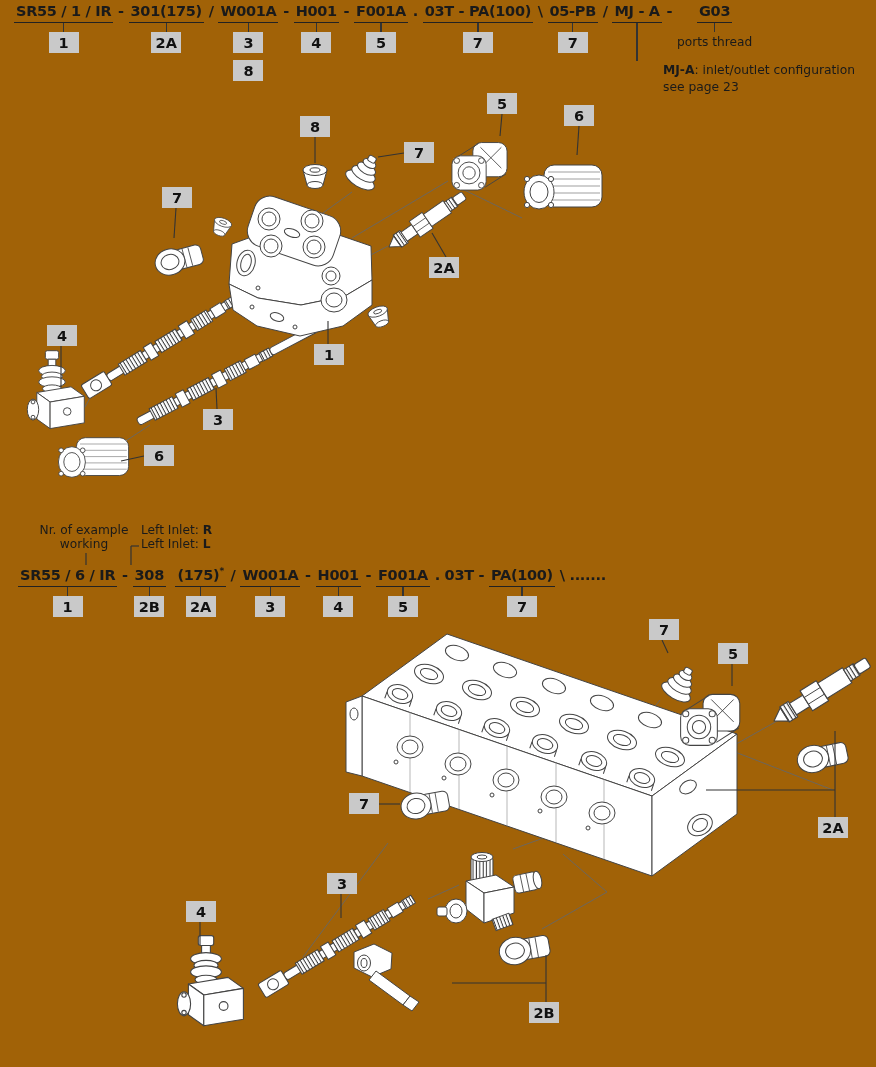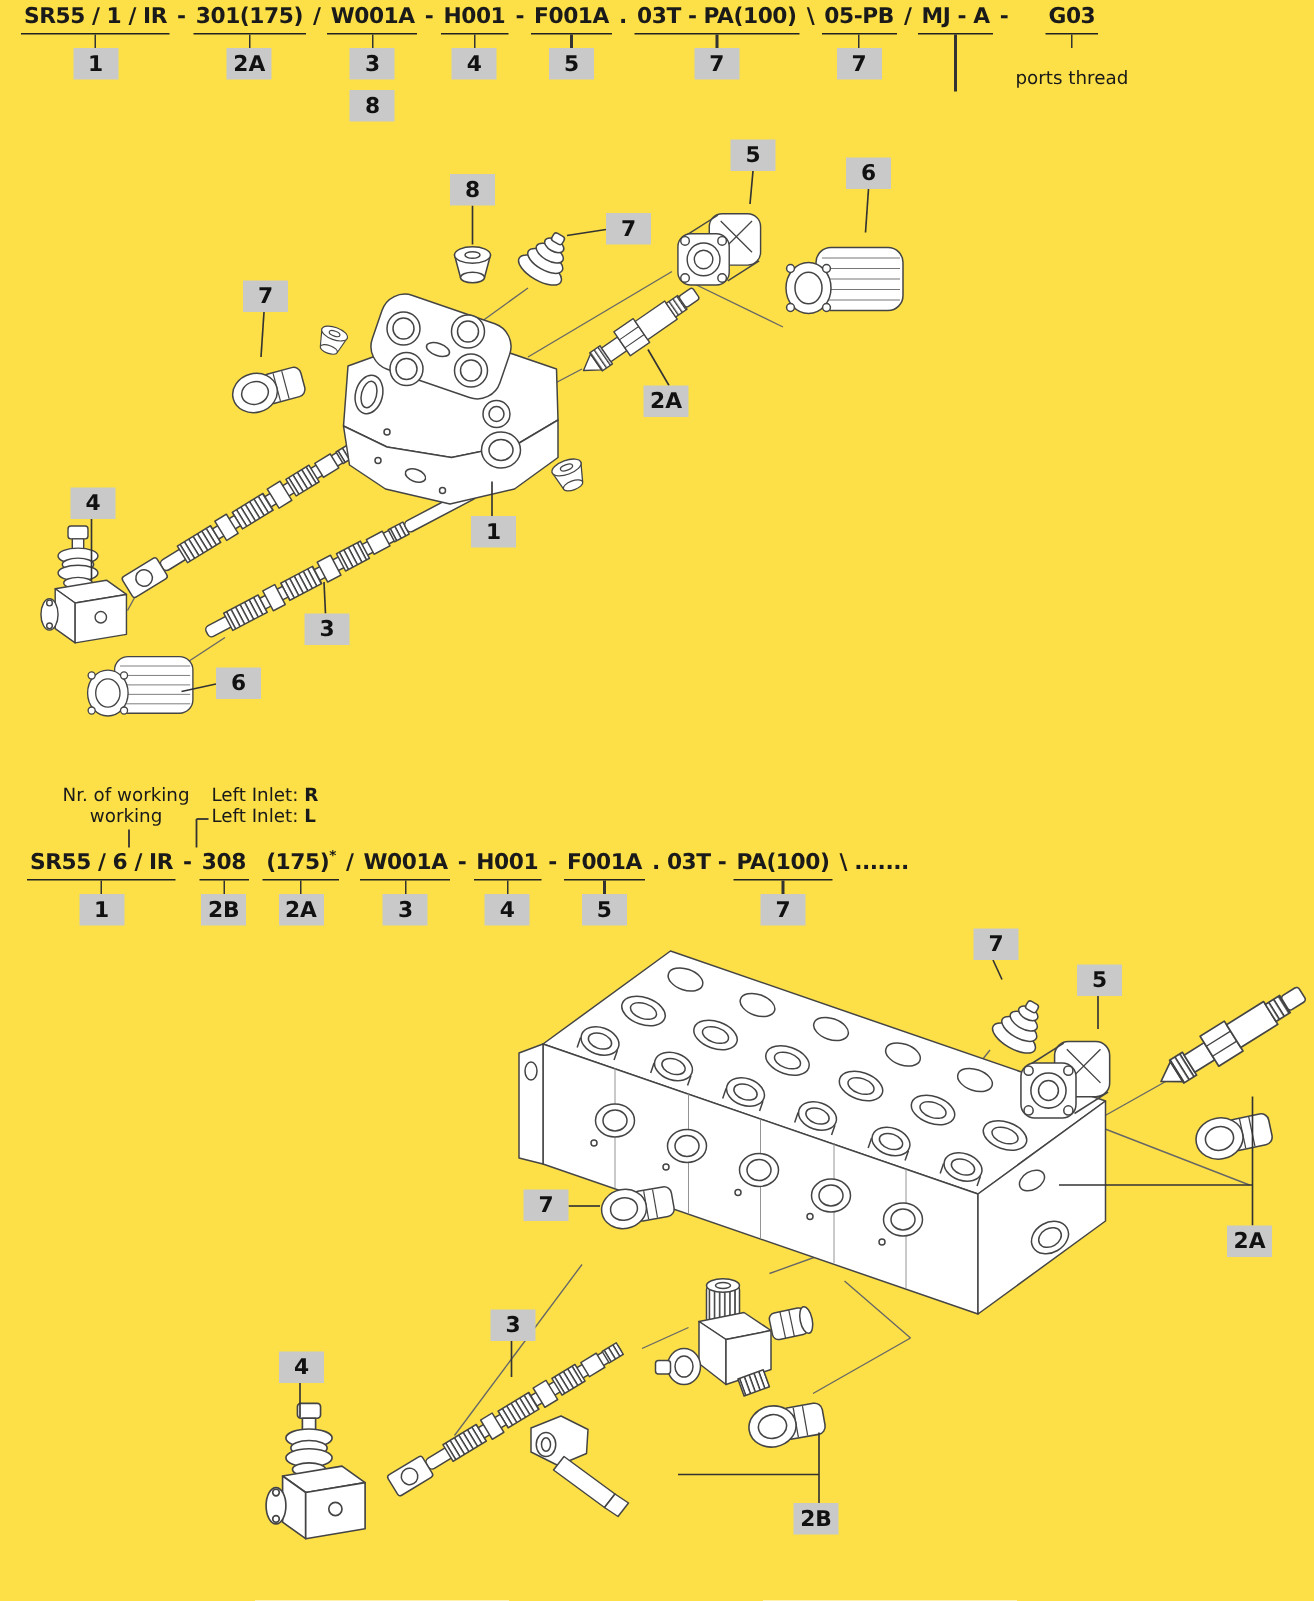--- a/index.html
+++ b/index.html
@@ -1,32 +1,32 @@
 <!DOCTYPE html>
 <html><head>
 <meta charset="utf-8">
 <style>
   html,body{margin:0;padding:0;background:#fff;}
-  .page{position:relative;width:876px;height:1067px;background:#fde047;overflow:hidden;
+  .page{position:relative;width:876px;height:1067px;background:#a16207;overflow:hidden;
         font-family:"DejaVu Sans","Liberation Sans",sans-serif;color:#1a1a1a;}
   svg.art{position:absolute;left:0;top:0;}
   
   .code-row{position:absolute;display:flex;align-items:flex-start;white-space:pre;}
   .seg{display:inline-flex;flex-direction:column;align-items:center;}
   .seg-text{font-weight:bold;font-size:14.5px;line-height:18px;letter-spacing:-0.3px;
             padding:0 2px 2px 2px;border-bottom:1.7px solid #222;white-space:pre;}
   .seg-text sup{font-size:9px;line-height:0;}
   .sep{font-weight:bold;font-size:14.5px;line-height:18px;letter-spacing:-0.3px;white-space:pre;}
   .tick{width:1.3px;height:9px;background:#333;}
   .vline{width:1.3px;height:38px;background:#333;}
   .badge-col{display:flex;flex-direction:column;align-items:center;gap:7px;}
   .badge{min-width:30px;height:21px;padding:0 3px;box-sizing:border-box;background:#c9c9c9;
          color:#111;font-weight:bold;font-size:14.5px;display:flex;align-items:center;justify-content:center;}
   .badge.abs{position:absolute;}
-  .caption{font-size:12.2px;line-height:14px;margin-top:13px;white-space:nowrap;}
+  .caption{font-size:12.2px;line-height:14px;margin-top:3px;white-space:nowrap;}
   
   .note{position:absolute;font-size:12.3px;line-height:16.5px;}
   .b{font-weight:bold;}
   .title2{position:absolute;font-weight:bold;font-size:13.6px;}
   .ann{position:absolute;font-size:12.2px;line-height:13.8px;}
   .ann.center{text-align:center;}
 </style>
 </head>
 <body>
 
@@ -360,24 +360,28 @@
         <line x1="379" y1="804" x2="400" y2="804"></line>
         <line x1="341" y1="894" x2="341" y2="918"></line>
         <line x1="200" y1="922" x2="200" y2="945"></line>
         <line x1="546" y1="1002" x2="546" y2="955"></line>
         <line x1="452" y1="983" x2="546" y2="983"></line>
       </g>
   </svg>
 
   <div class="code-row" id="code1" style="left:14px;top:2px;"><div class="seg"><span class="seg-text">SR55 / 1 / IR</span><div class="tick"></div><div class="badge-col"><div class="badge">1</div></div></div><span class="sep"> - </span><div class="seg"><span class="seg-text">301(175)</span><div class="tick"></div><div class="badge-col"><div class="badge">2A</div></div></div><span class="sep"> / </span><div class="seg"><span class="seg-text">W001A</span><div class="tick"></div><div class="badge-col"><div class="badge">3</div><div class="badge">8</div></div></div><span class="sep"> - </span><div class="seg"><span class="seg-text">H001</span><div class="tick"></div><div class="badge-col"><div class="badge">4</div></div></div><span class="sep"> - </span><div class="seg"><span class="seg-text">F001A</span><div class="tick"></div><div class="badge-col"><div class="badge">5</div></div></div><span class="sep"> . </span><div class="seg"><span class="seg-text">03T - PA(100)</span><div class="tick"></div><div class="badge-col"><div class="badge">7</div></div></div><span class="sep"> \ </span><div class="seg"><span class="seg-text">05-PB</span><div class="tick"></div><div class="badge-col"><div class="badge">7</div></div></div><span class="sep"> / </span><div class="seg"><span class="seg-text">MJ - A</span><div class="vline"></div></div><span class="sep"> - </span><div class="seg"><span class="seg-text">G03</span><div class="tick"></div><div class="caption">ports thread</div></div></div>
 
+  <div class="note" style="left:663px;top:62px;width:205px;">
+    <span class="b">MJ-A</span><span>: inlet/outlet configuration</span><br>
+    <span>see page 23</span>
+  </div>
 
 
   <div class="ann center" style="left:28px;top:524px;width:112px;">
-    <span>Nr. of working</span><br>
+    <span>Nr. of example</span><br>
     <span>working</span>
   </div>
 
   <div class="ann" style="left:141px;top:524px;">
     <span>Left Inlet: </span><span class="b">R</span><br>
     <span>Left Inlet: </span><span class="b">L</span>
   </div>
 
   <div class="code-row" id="code2" style="left:18px;top:566px;"><div class="seg"><span class="seg-text">SR55 / 6 / IR</span><div class="tick"></div><div class="badge-col"><div class="badge">1</div></div></div><span class="sep"> - </span><div class="seg"><span class="seg-text">308</span><div class="tick"></div><div class="badge-col"><div class="badge">2B</div></div></div><span class="sep">  </span><div class="seg"><span class="seg-text">(175)<sup>*</sup></span><div class="tick"></div><div class="badge-col"><div class="badge">2A</div></div></div><span class="sep"> / </span><div class="seg"><span class="seg-text">W001A</span><div class="tick"></div><div class="badge-col"><div class="badge">3</div></div></div><span class="sep"> - </span><div class="seg"><span class="seg-text">H001</span><div class="tick"></div><div class="badge-col"><div class="badge">4</div></div></div><span class="sep"> - </span><div class="seg"><span class="seg-text">F001A</span><div class="tick"></div><div class="badge-col"><div class="badge">5</div></div></div><span class="sep"> . 03T - </span><div class="seg"><span class="seg-text">PA(100)</span><div class="tick"></div><div class="badge-col"><div class="badge">7</div></div></div><span class="sep"> \ .......</span></div>
 

